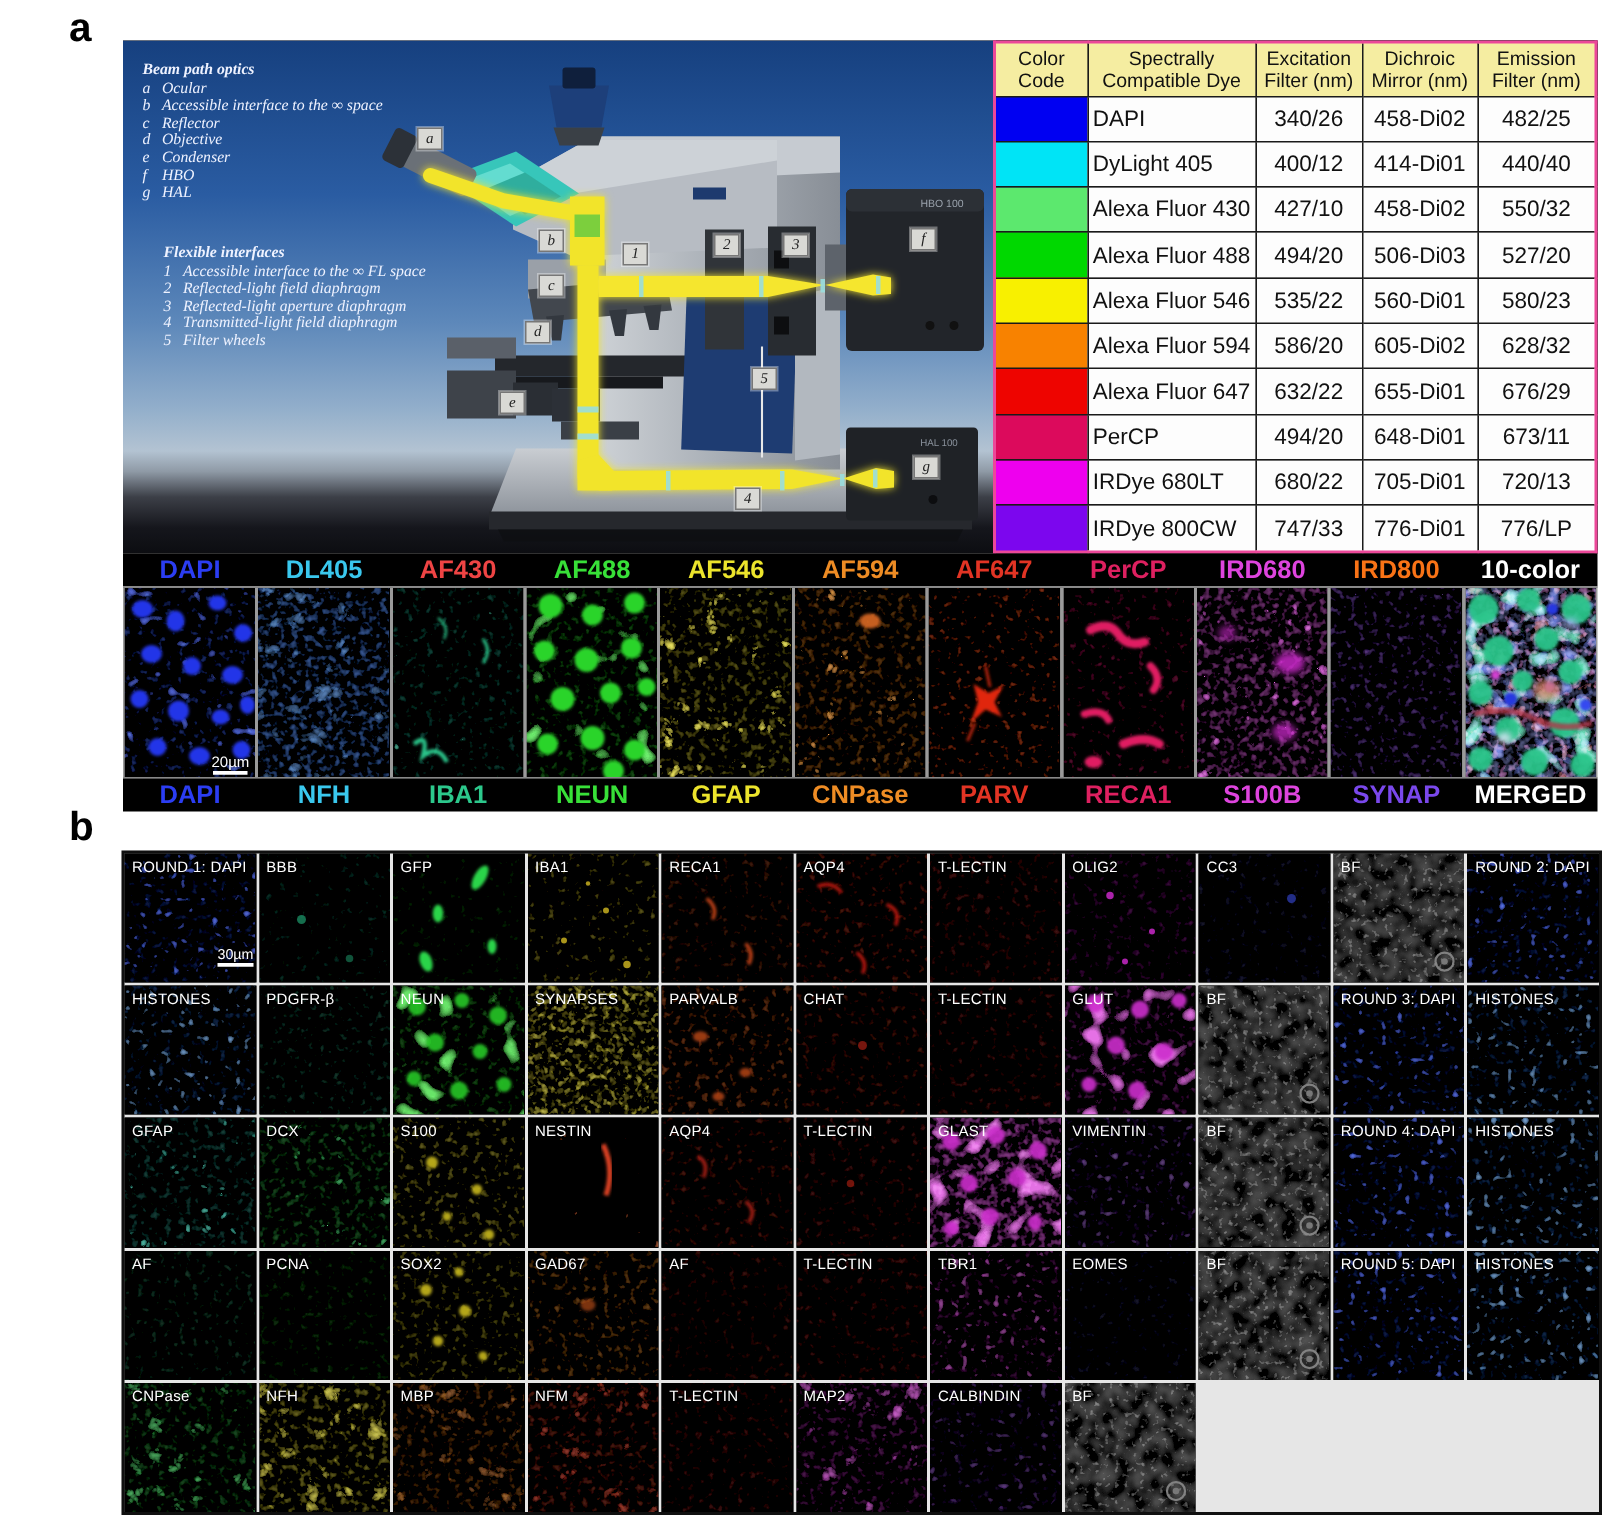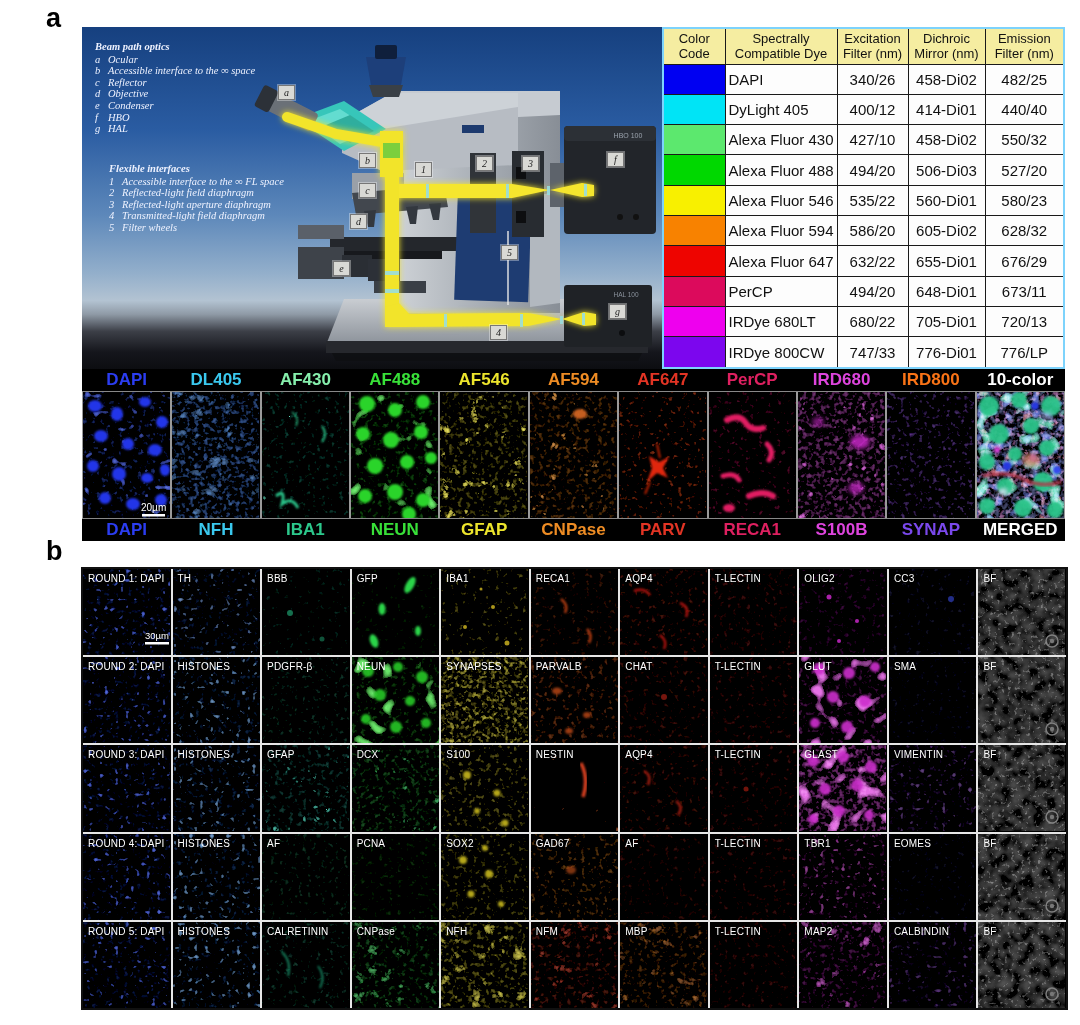--- a/index.html
+++ b/index.html
@@ -7,21 +7,21 @@
 #scope{position:absolute;left:0;top:0}
 .chip{position:absolute;width:17px;height:15px;background:#d9d9d5;border:1px solid #777;font:italic 10px "Liberation Serif",serif;color:#222;text-align:center;line-height:13px;box-shadow:0 0 0 1px rgba(255,255,255,.35)}
 .optlist{position:absolute;font:italic 10.5px "Liberation Serif",serif;color:#eef2ff;line-height:11.6px;white-space:nowrap}
 .optlist .lt{margin-bottom:1px}
 .optlist .li{display:inline-block;width:13px;font-style:italic}
 #spectbl{position:absolute;left:580px;top:0;width:403px;height:342px}
 table.spec{border-collapse:collapse;width:403px;height:342px;table-layout:fixed;background:#000}
 table.spec td{border:1px solid #1a1a1a;text-align:center;vertical-align:middle;font-size:15px;color:#111;background:#fdfdfd;padding:0}
 table.spec tr.hd td{background:#f5eda1;font-size:13px;line-height:15px;height:36px}
 table.spec td.dye{text-align:left;padding-left:3px;font-size:15px}
-table.spec{border:2px solid #7dd3fc}
+table.spec{border:2px solid #ec4899}
 .lrow{position:absolute;left:82px;width:983px;height:22px;background:#000;display:flex}
 .lrow span{flex:1;text-align:center;font-weight:bold;font-size:17px;line-height:22px}
 #strip{position:absolute;left:82px;top:391px;width:983px;height:128px;background:#9a9a9a;display:flex;gap:2px;padding:0 1px;border-top:1px solid #888;border-bottom:1px solid #888}
 #strip .tile{flex:1;overflow:hidden;background:#e5e5e5}
 #strip .tile svg{width:100%;height:126px}
 #pb{position:absolute;left:81px;top:567px;width:987px;height:443px;background:#e6e6e6;border:2px solid #101010;display:grid;grid-template-columns:repeat(11,1fr);grid-template-rows:repeat(5,1fr);gap:2px}
 .btile{position:relative;background:#000;overflow:hidden}
 .btile svg{width:100%;height:100%}
 .blab{position:absolute;left:5px;top:4px;color:#fff;font-weight:normal;font-size:10px;letter-spacing:0.2px}
 </style></head>
@@ -1235,21 +1235,21 @@
             <td>776-Di01</td>
             <td>776/LP</td>
           </tr>
         </tbody>
       </table>
     </div>
 </div>
 <div class="lrow" style="top:369px">
     <span style="color:#2b3df2">DAPI</span>
     <span style="color:#3ac8ee">DL405</span>
-    <span style="color:#86efac">AF430</span>
+    <span style="color:#ef4444">AF430</span>
     <span style="color:#38e038">AF488</span>
     <span style="color:#ece42c">AF546</span>
     <span style="color:#ee8c24">AF594</span>
     <span style="color:#e23424">AF647</span>
     <span style="color:#de2060">PerCP</span>
     <span style="color:#de44de">IRD680</span>
     <span style="color:#f97316">IRD800</span>
     <span style="color:#ffffff">10-color</span>
   </div>
 <div id="strip">
@@ -1418,27 +1418,20 @@
       <svg width="87" height="86" style="display:block;background:#000">
         <rect width="87" height="86" filter="url(#F24)"></rect>
         <rect width="87" height="86" filter="url(#F25)" style="mix-blend-mode:screen"></rect>
         <text x="62" y="70" font-size="9.5" fill="#fff" font-family="Liberation Sans,sans-serif">30µm</text>
         <rect x="62" y="73" width="24" height="2.5" fill="#fff"></rect>
       </svg>
       <span class="blab">ROUND 1: DAPI</span>
     </div>
     <div class="btile">
       <svg width="87" height="86" style="display:block;background:#000">
-        <rect width="87" height="86" filter="url(#F26)"></rect>
-        <rect width="87" height="86" filter="url(#F27)" style="mix-blend-mode:screen"></rect>
-      </svg>
-      <span class="blab">TH</span>
-    </div>
-    <div class="btile">
-      <svg width="87" height="86" style="display:block;background:#000">
         <rect width="87" height="86" filter="url(#F28)"></rect>
         <circle cx="28" cy="44" r="3" fill="#1a8a60" opacity="0.8"></circle>
         <circle cx="60" cy="70" r="2.5" fill="#1a8a60" opacity="0.6"></circle>
       </svg>
       <span class="blab">BBB</span>
     </div>
     <div class="btile">
       <svg width="87" height="86" style="display:block;background:#000">
         <rect width="87" height="86" filter="url(#F29)"></rect>
         <g fill="#2ad44a" filter="url(#blur1)">
@@ -1595,26 +1588,20 @@
           <circle cx="34" cy="40" r="6"></circle>
           <circle cx="66" cy="44" r="6"></circle>
           <circle cx="16" cy="66" r="5"></circle>
           <circle cx="48" cy="70" r="6"></circle>
         </g>
       </svg>
       <span class="blab">GLUT</span>
     </div>
     <div class="btile">
       <svg width="87" height="86" style="display:block;background:#000">
-        <rect width="87" height="86" filter="url(#F52)"></rect>
-      </svg>
-      <span class="blab">SMA</span>
-    </div>
-    <div class="btile">
-      <svg width="87" height="86" style="display:block;background:#000">
         <rect width="87" height="86" filter="url(#F53)"></rect>
         <rect width="87" height="86" filter="url(#F54)" style="mix-blend-mode:screen"></rect>
         <circle cx="74" cy="72" r="6" fill="none" stroke="#8a8a8a" stroke-width="1.5" opacity="0.9"></circle>
         <circle cx="74" cy="72" r="2.2" fill="#787878"></circle>
       </svg>
       <span class="blab">BF</span>
     </div>
     <div class="btile">
       <svg width="87" height="86" style="display:block;background:#000">
         <rect width="87" height="86" filter="url(#F55)"></rect>
@@ -1801,55 +1788,45 @@
     </div>
     <div class="btile">
       <svg width="87" height="86" style="display:block;background:#000">
         <rect width="87" height="86" filter="url(#F90)"></rect>
         <rect width="87" height="86" filter="url(#F91)" style="mix-blend-mode:screen"></rect>
       </svg>
       <span class="blab">HISTONES</span>
     </div>
     <div class="btile">
       <svg width="87" height="86" style="display:block;background:#000">
-        <rect width="87" height="86" filter="url(#F92)"></rect>
-        <g stroke="#1a9a70" stroke-width="2" fill="none" opacity="0.8" filter="url(#blur1)">
-          <path d="M20 30 Q30 40 26 54"></path>
-          <path d="M56 44 Q64 54 58 66"></path>
-        </g>
-      </svg>
-      <span class="blab">CALRETININ</span>
-    </div>
-    <div class="btile">
-      <svg width="87" height="86" style="display:block;background:#000">
         <rect width="87" height="86" filter="url(#F93)"></rect>
         <rect width="87" height="86" filter="url(#F94)" style="mix-blend-mode:screen"></rect>
       </svg>
       <span class="blab">CNPase</span>
     </div>
     <div class="btile">
       <svg width="87" height="86" style="display:block;background:#000">
         <rect width="87" height="86" filter="url(#F95)"></rect>
         <rect width="87" height="86" filter="url(#F96)" style="mix-blend-mode:screen"></rect>
       </svg>
       <span class="blab">NFH</span>
     </div>
     <div class="btile">
       <svg width="87" height="86" style="display:block;background:#000">
+        <rect width="87" height="86" filter="url(#F97)"></rect>
+        <rect width="87" height="86" filter="url(#F98)" style="mix-blend-mode:screen"></rect>
+      </svg>
+      <span class="blab">MBP</span>
+    </div>
+    <div class="btile">
+      <svg width="87" height="86" style="display:block;background:#000">
         <rect width="87" height="86" filter="url(#F99)"></rect>
         <rect width="87" height="86" filter="url(#F100)" style="mix-blend-mode:screen"></rect>
       </svg>
       <span class="blab">NFM</span>
-    </div>
-    <div class="btile">
-      <svg width="87" height="86" style="display:block;background:#000">
-        <rect width="87" height="86" filter="url(#F97)"></rect>
-        <rect width="87" height="86" filter="url(#F98)" style="mix-blend-mode:screen"></rect>
-      </svg>
-      <span class="blab">MBP</span>
     </div>
     <div class="btile">
       <svg width="87" height="86" style="display:block;background:#000">
         <rect width="87" height="86" filter="url(#F101)"></rect>
       </svg>
       <span class="blab">T-LECTIN</span>
     </div>
     <div class="btile">
       <svg width="87" height="86" style="display:block;background:#000">
         <rect width="87" height="86" filter="url(#F102)"></rect>

